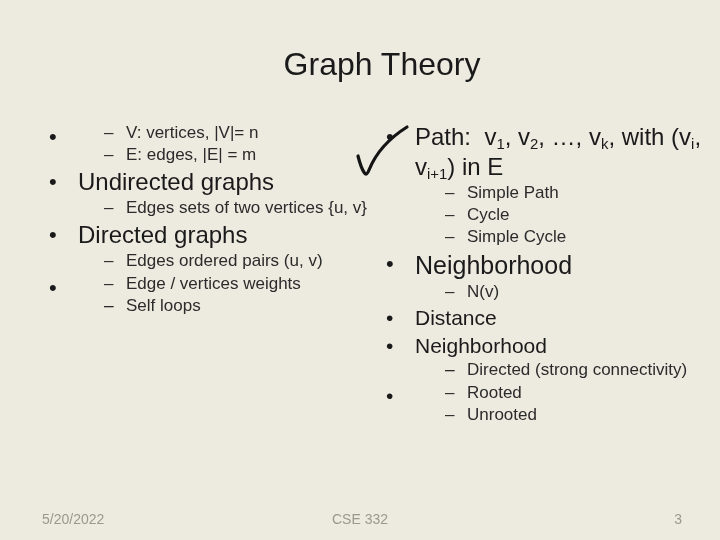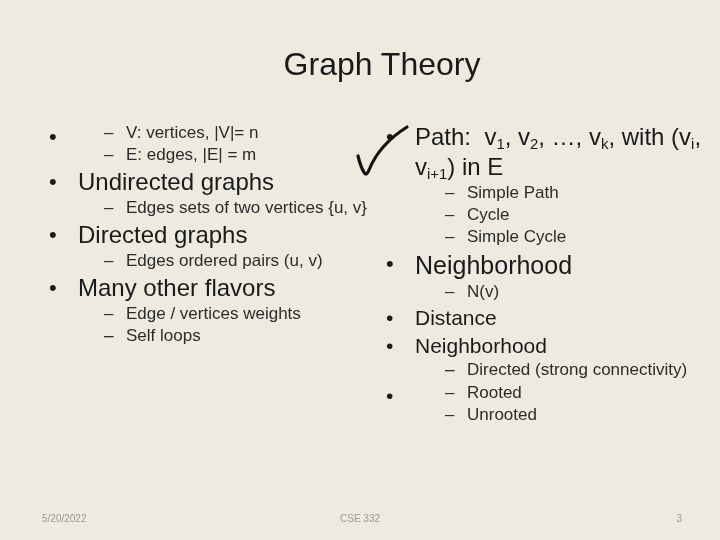--- a/index.html
+++ b/index.html
@@ -99,21 +99,21 @@
     left: 355px;
     top: 122px;
     width: 62px;
     height: 60px;
     pointer-events: none;
   }
 
   .footer {
     position: absolute;
     bottom: 14px;
-    font-size: 10px;
+    font-size: 14px;
     color: #9a998c;
     line-height: 14px;
   }
   #footer-date { left: 42px; }
   #footer-center {
     left: 0; width: 720px; text-align: center;
   }
   #footer-page { right: 38px; }
 </style>
 </head>
@@ -157,21 +157,20 @@
         <ul class="lvl2">
           <li class="l2">
             <span class="dash">–</span>
             <span>Edges ordered pairs (u, v)</span>
           </li>
         </ul>
       </li>
 
       <li class="l1 big">
         <span class="bullet">•</span>
-        <span class="btxt">Many other flavors</span>
         <ul class="lvl2">
           <li class="l2">
             <span class="dash">–</span>
             <span>Edge / vertices weights</span>
           </li>
           <li class="l2">
             <span class="dash">–</span>
           </li>
           <li class="l2">
             <span class="dash">–</span>

